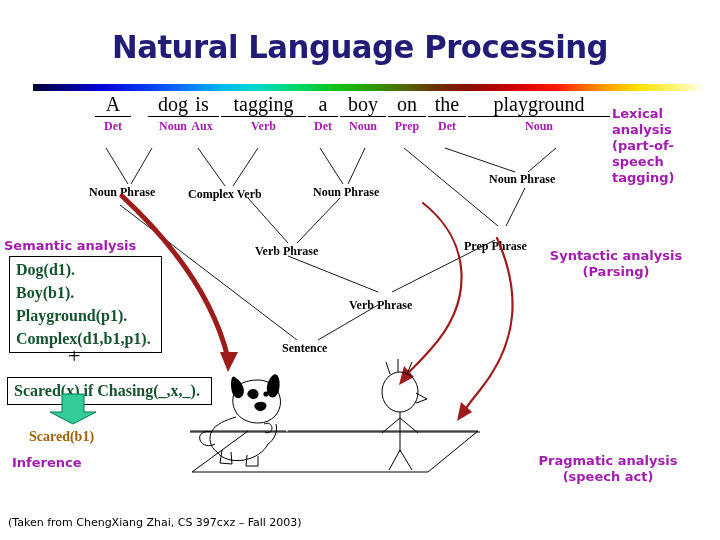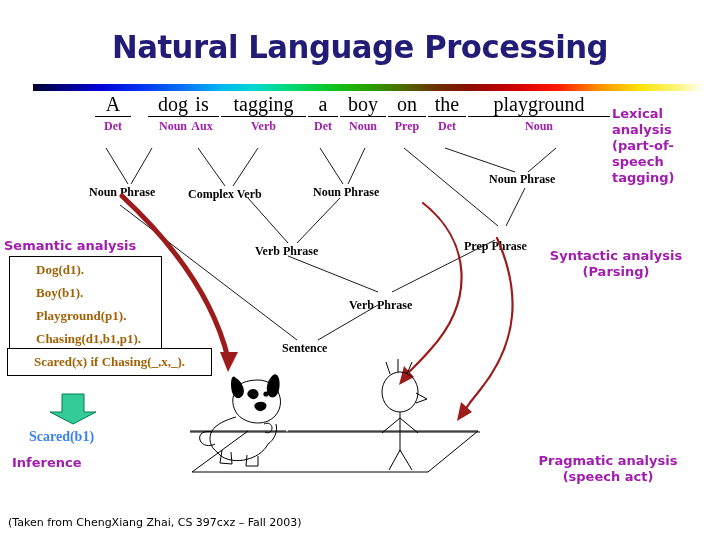--- a/index.html
+++ b/index.html
@@ -45,31 +45,30 @@
   }
 
   .redlbl{
     position:absolute;font-family:"DejaVu Sans", sans-serif;
     font-weight:bold;font-size:13px;line-height:16px;color:#a21caf;
   }
   .redlbl.c{text-align:center;margin-left:8px;}
   .box{position:absolute;border:1px solid #000;background:#fff;}
   .box .bt{
     font-family:"Liberation Serif", serif;font-weight:bold;
-    font-size:13px;line-height:19px;color:#a16207;padding:3px 6px 4px 6px;
+    font-size:16px;line-height:19px;color:#14532d;padding:3px 6px 4px 6px;
     white-space:nowrap;
-    margin-left:20px;
   }
   .plus{
     position:absolute;font-family:"Liberation Serif", serif;
     font-size:22px;line-height:22px;color:#000;
   }
   .scared{
     position:absolute;font-family:"Liberation Serif", serif;
-    font-weight:bold;font-size:14px;color:#3b82f6;white-space:nowrap;
+    font-weight:bold;font-size:14px;color:#a16207;white-space:nowrap;
   }
   .pragtext{
     position:absolute;font-family:"Liberation Serif", serif;
     font-weight:bold;font-size:14px;line-height:18px;color:#000;
     text-align:center;white-space:nowrap;
   }
   .credit{
     position:absolute;left:8px;top:516px;
     font-family:"DejaVu Sans", sans-serif;font-size:11px;color:#000;
   }
@@ -201,26 +200,26 @@
     <div>(speech act)</div>
   </div>
 
   <div class="redlbl" style="left:4px;top:238px;">Semantic analysis</div>
   <div class="redlbl" style="left:12px;top:455px;">Inference</div>
 
   <div class="box" style="left:9px;top:256px;width:151px;">
     <div class="bt">Dog(d1).</div>
     <div class="bt" style="padding-top:0;">Boy(b1).</div>
     <div class="bt" style="padding-top:0;">Playground(p1).</div>
-    <div class="bt" style="padding-top:0;">Chasing(d1,b1,p1).</div>
+    <div class="bt" style="padding-top:0;">Complex(d1,b1,p1).</div>
   </div>
 
   <div class="plus" style="left:68px;top:345px;">+</div>
 
-  <div class="box" style="left:7px;top:348px;width:203px;">
+  <div class="box" style="left:7px;top:377px;width:203px;">
     <div class="bt">Scared(x) if Chasing(_,x,_).</div>
   </div>
 
   <svg width="120" height="40" style="left:40px;top:394px;">
     <polygon points="22,0 44,0 44,18 56,18 33,30 10,18 22,18" fill="#33cc99" stroke="#007a55" stroke-width="1"></polygon>
   </svg>
 
   <div class="scared" style="left:29px;top:429px;">Scared(b1)</div>
 
 

